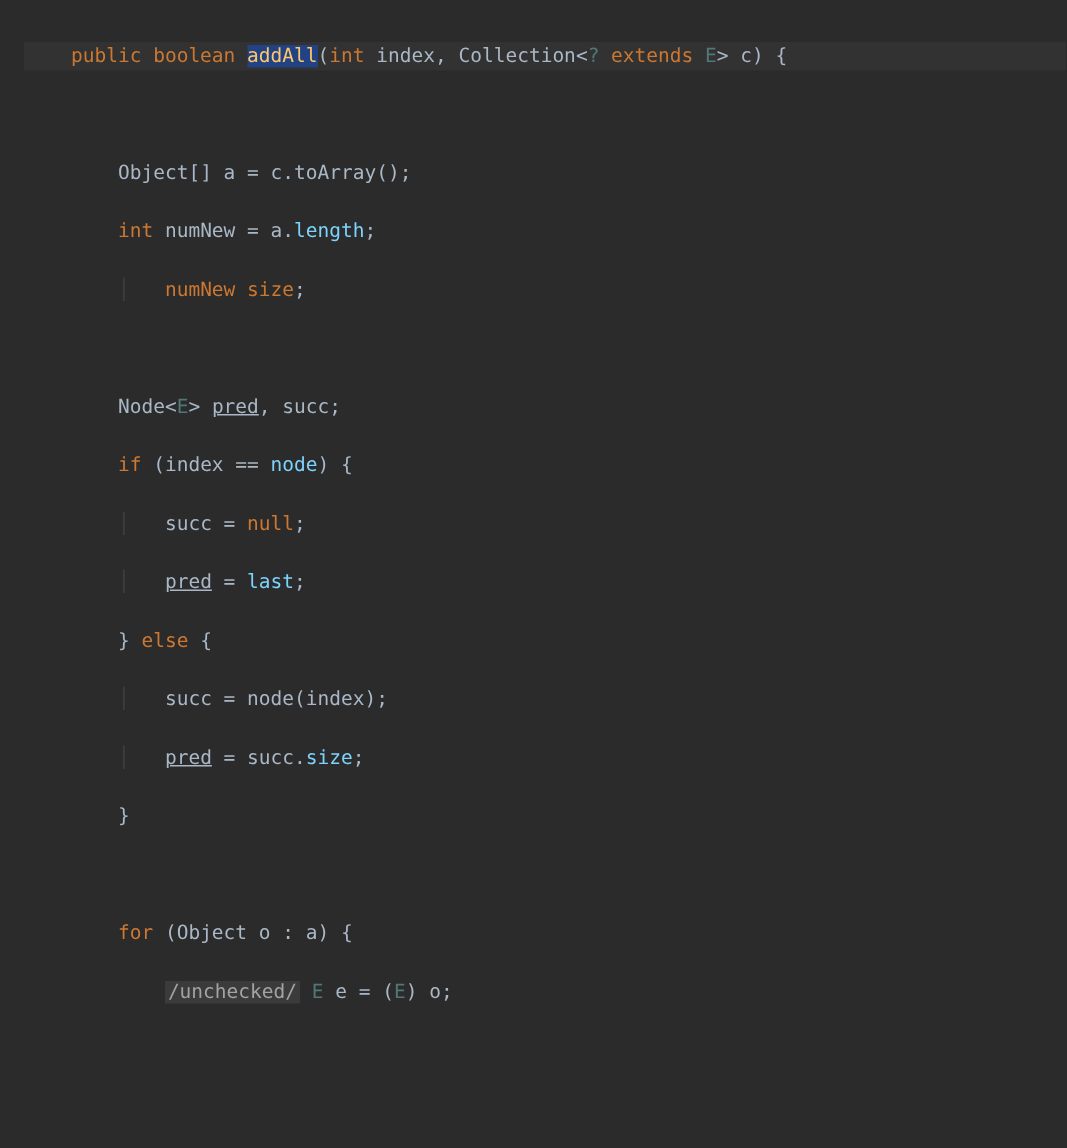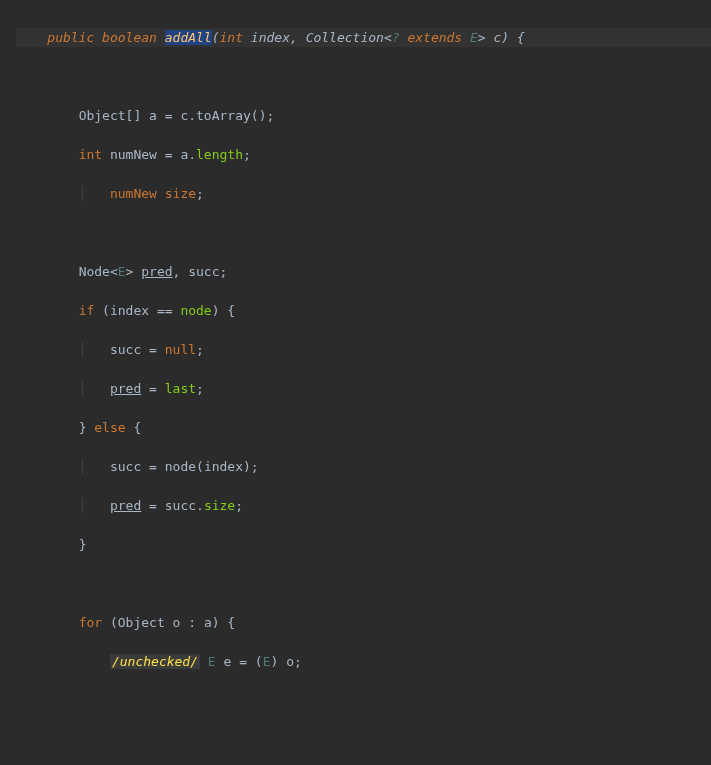--- a/index.html
+++ b/index.html
@@ -17,36 +17,34 @@
     .editor {
       padding: 8px 0 8px 16px;
       white-space: pre;
     }
     .line {
       display: block;
       min-height: 19.5px;
     }
     .highlighted-line {
       background: #323232;
-      font-style: italic;
     }
     .cursor-bg {
       background: #214283;
     }
     .kw { color: #cc7832; }
     .method-decl { color: #ffc66d; }
     .generic { color: #507874; }
     .underline { text-decoration: underline; text-decoration-color: #a9b7c6; }
-    .field { color: #84cc16; }
+    .field { color: #7dd3fc; }
     .num { color: #6897bb; }
     .comment-box {
       background: #3b3b3b;
-      color: #fde047;
+      color: #a3a3a3;
       padding: 0 2px;
-      font-style: italic;
     }
     .guide {
       color: #404040;
     }
   </style>
 </head>
 <body>
 
 <div class="editor">
 <span class="line highlighted-line">    <span class="kw">public</span> <span class="kw">boolean</span> <span class="cursor-bg method-decl">addAll</span>(<span class="kw">int</span> <span>index</span>, <span>Collection</span>&lt;<span class="generic">?</span> <span class="kw">extends</span> <span class="generic">E</span>&gt; <span>c</span>) <span>{</span></span>

